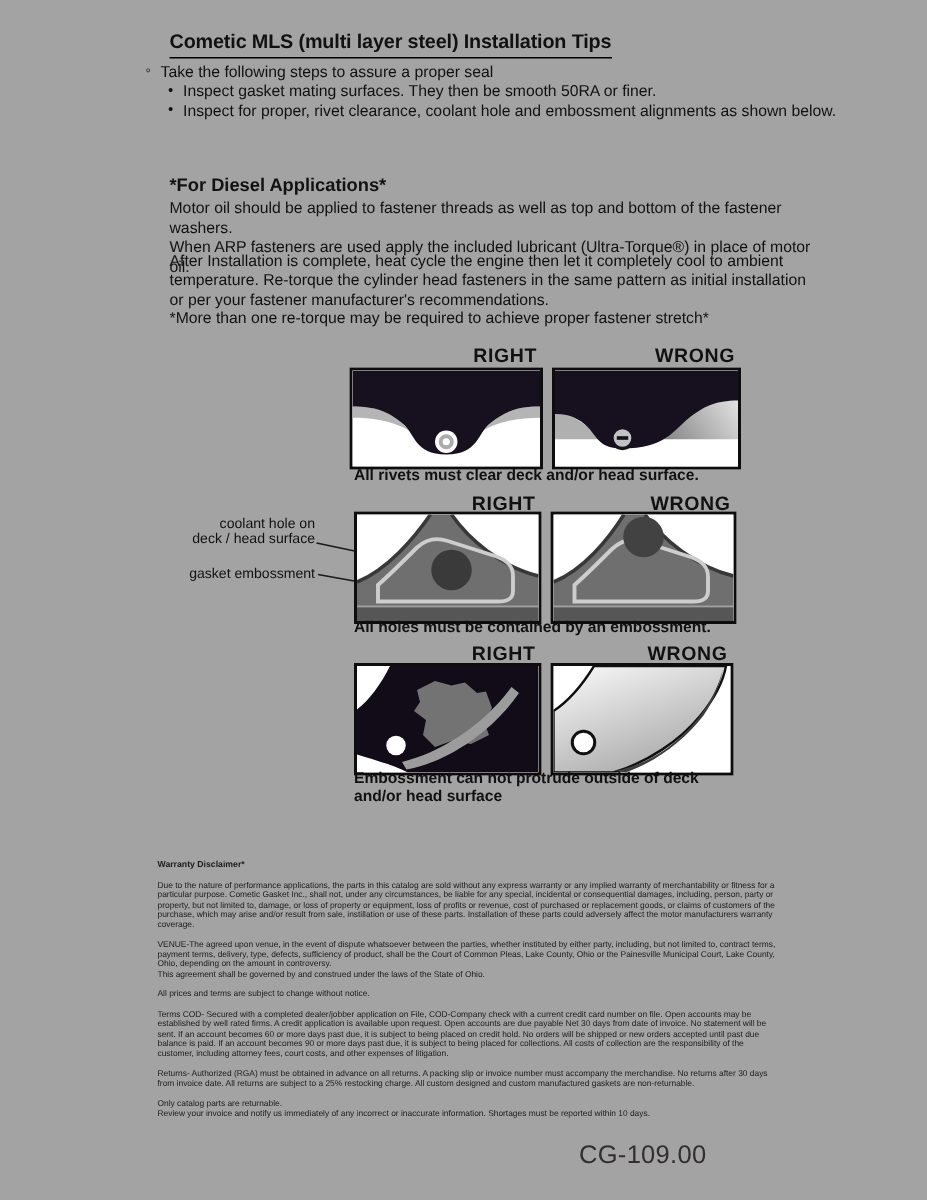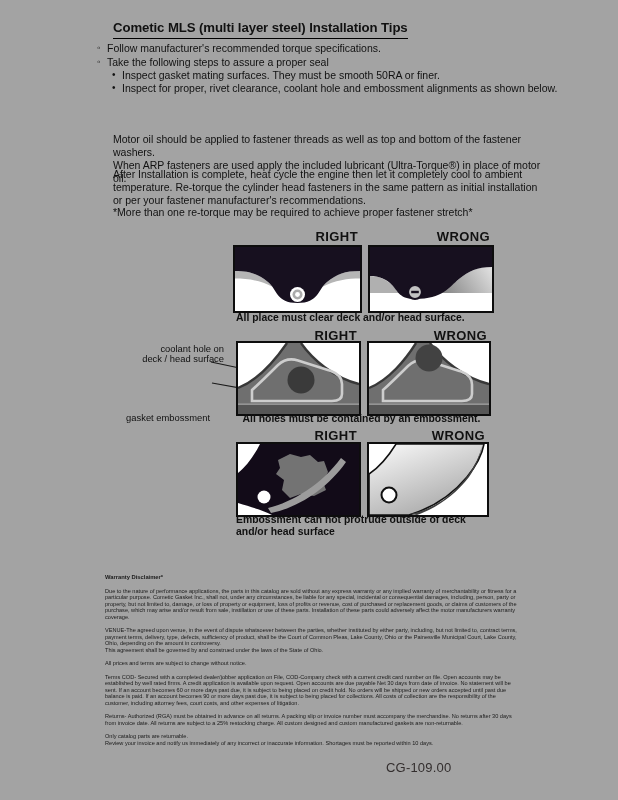--- a/index.html
+++ b/index.html
@@ -20,36 +20,36 @@
 
   .dlabel{font-size:13px;font-weight:600;letter-spacing:0.4px;text-align:right;}
   .caption{font-size:10.4px;font-weight:600;line-height:11.5px;white-space:pre-line;}
   .panel{border:2px solid #0d0d0d;background:#fff;line-height:0;}
   .ptr-label{font-size:9.4px;line-height:10px;text-align:right;white-space:nowrap;}
 
   .disclaimer{font-size:5.6px;line-height:6.5px;color:#1b1b1b;}
   .disclaimer h4{margin:0 0 7px 0;font-size:5.8px;font-weight:bold;}
   .disclaimer p{margin:0 0 7px 0;white-space:pre-line;}
 
-  .pagenum{font-size:13px;color:#332e2e;letter-spacing:0.2px;}
+  .pagenum{font-size:17px;color:#332e2e;letter-spacing:0.2px;}
 </style>
 </head>
 <body>
 
 <div class="page">
 
   <div class="abs title" style="left:113px;top:20px;">Cometic MLS (multi layer steel) Installation Tips</div>
 
   <div class="abs tips" style="left:97px;top:41px;width:470px;">
-    <div class="b1">Follow manufacturer's recommended torque specifications.</div>
     <div class="b1">Take the following steps to assure a proper seal</div>
-    <div class="b2">Inspect gasket mating surfaces.  They must be smooth 50RA or finer.</div>
+    <div class="b2">Inspect gasket mating surfaces.  They then be smooth 50RA or finer.</div>
     <div class="b2">Inspect for proper, rivet clearance, coolant hole and embossment alignments as shown below.</div>
   </div>
 
+  <div class="abs h2" style="left:113px;top:116px;">*For Diesel Applications*</div>
   <div class="abs para" style="left:113px;top:133px;width:440px;">Motor oil should be applied to fastener threads as well as top and bottom of the fastener washers.
 When ARP fasteners are used apply the included lubricant (Ultra-Torque®) in place of motor oil.</div>
   <div class="abs para" style="left:113px;top:168px;width:440px;">After Installation is complete, heat cycle the engine then let it completely cool to ambient
 temperature. Re-torque the cylinder head fasteners in the same pattern as initial installation
 or per your fastener manufacturer's recommendations.</div>
   <div class="abs para" style="left:113px;top:206px;width:440px;">*More than one re-torque may be required to achieve proper fastener stretch*</div>
 
   <div class="abs dlabel" style="left:233px;top:229px;width:125px;">RIGHT</div>
   <div class="abs dlabel" style="left:368px;top:229px;width:122px;">WRONG</div>
 
@@ -74,30 +74,30 @@
       </defs>
       <rect width="122" height="64" fill="#ffffff"></rect>
       <path d="M0,29 C9,29 16,32 23,39 C27,43.5 30,45 34,46 L0,46 Z" fill="#b0b0b0"></path>
       <path d="M122,20 C107,20 99,24 89,32 C81,38.5 74,44 64,46 L122,46 Z" fill="url(#d1g)"></path>
       <rect y="46" width="122" height="18" fill="#ffffff"></rect>
       <path d="M0,0 H122 V20 C107,20 99,24 89,32 C79,40 73,52 45,52 C30,52 28.5,45 22.5,38.5 C16,31.5 9,29 0,29 Z" fill="#17101f"></path>
       <circle cx="45" cy="45" r="7" fill="#c2c2c2" stroke="#17101f" stroke-width="2.2"></circle>
       <rect x="41.2" y="43.8" width="7.6" height="2.4" fill="#17101f"></rect>
     </svg>
   </div>
-  <div class="abs caption" style="left:236px;top:312px;width:280px;">All place must clear deck and/or head surface.</div>
+  <div class="abs caption" style="left:236px;top:312px;width:280px;">All rivets must clear deck and/or head surface.</div>
 
   <div class="abs dlabel" style="left:236px;top:328px;width:121px;">RIGHT</div>
   <div class="abs dlabel" style="left:367px;top:328px;width:120px;">WRONG</div>
 
-  <div class="abs ptr-label" style="left:109px;top:344px;width:115px;">
+  <div class="abs ptr-label" style="left:95px;top:344px;width:115px;">
     <div>coolant hole on</div>
     <div>deck / head surface</div>
   </div>
-  <div class="abs ptr-label" style="left:95px;top:377px;width:115px;margin-top:36px;">gasket embossment</div>
+  <div class="abs ptr-label" style="left:95px;top:377px;width:115px;">gasket embossment</div>
 
   <svg class="abs" style="left:205px;top:355px;" width="95" height="45">
     <line x1="6" y1="7" x2="87" y2="24" stroke="#1a1a1a" stroke-width="1.1"></line>
     <line x1="7" y1="28" x2="57" y2="37" stroke="#1a1a1a" stroke-width="1.1"></line>
   </svg>
 
   <div class="abs panel" style="left:236px;top:341px;">
     <svg width="121" height="71" viewBox="0 0 121 71">
       <rect width="121" height="71" fill="#ffffff"></rect>
       <path d="M0,45 C20,37 38,16 49,0 H63 C74,16 96,35 121,41 V71 H0 Z" fill="#6f6f6f"></path>
@@ -114,21 +114,21 @@
       <rect width="120" height="71" fill="#ffffff"></rect>
       <path d="M0,45 C20,37 37,16 47,0 H61 C72,16 95,35 120,41 V71 H0 Z" fill="#6f6f6f"></path>
       <path d="M0,45 C20,37 37,16 47,0" stroke="#383838" stroke-width="2.4" fill="none"></path>
       <path d="M61,0 C72,16 95,35 120,41" stroke="#383838" stroke-width="2.4" fill="none"></path>
       <rect y="62" width="120" height="9" fill="#565656"></rect>
       <line x1="0" y1="61.2" x2="120" y2="61.2" stroke="#a0a0a0" stroke-width="1.2"></line>
       <path d="M14,58 V47 C22,40 32,30 39,23 C45,17.5 51,15.5 59,18 L92,28.5 C100,31.5 103,35.5 103,41.5 V51 C103,56.5 99,58 93,58 Z" stroke="#cdcdcd" stroke-width="2.6" fill="none"></path>
       <circle cx="60" cy="15" r="13.5" fill="#424242"></circle>
     </svg>
   </div>
-  <div class="abs caption" style="left:236px;top:413px;width:251px;text-align:center;">All holes must be contained by an embossment.</div>
+  <div class="abs caption" style="left:236px;top:413px;width:251px;text-align:left;">All holes must be contained by an embossment.</div>
 
   <div class="abs dlabel" style="left:236px;top:428px;width:121px;">RIGHT</div>
   <div class="abs dlabel" style="left:367px;top:428px;width:118px;">WRONG</div>
 
   <div class="abs panel" style="left:236px;top:442px;">
     <svg width="121" height="71" viewBox="0 0 121 71">
       <rect width="121" height="71" fill="#ffffff"></rect>
       <path d="M22,0 C16,12 8,23 0,29 V59 C13,63 24,66 34,71 H121 V0 Z" fill="#120b18"></path>
       <path d="M40,16 L52,10 L63,13 L72,11 L80,18 L86,17 L90,28 L85,38 L88,46 L76,52 L63,50 L52,54 L44,46 L46,36 L38,30 L42,24 Z" fill="#737373"></path>
       <path d="M30,64 C55,58 84,40 103,14 L108,18 C90,44 60,64 33,69 Z" fill="#9c9c9c"></path>

